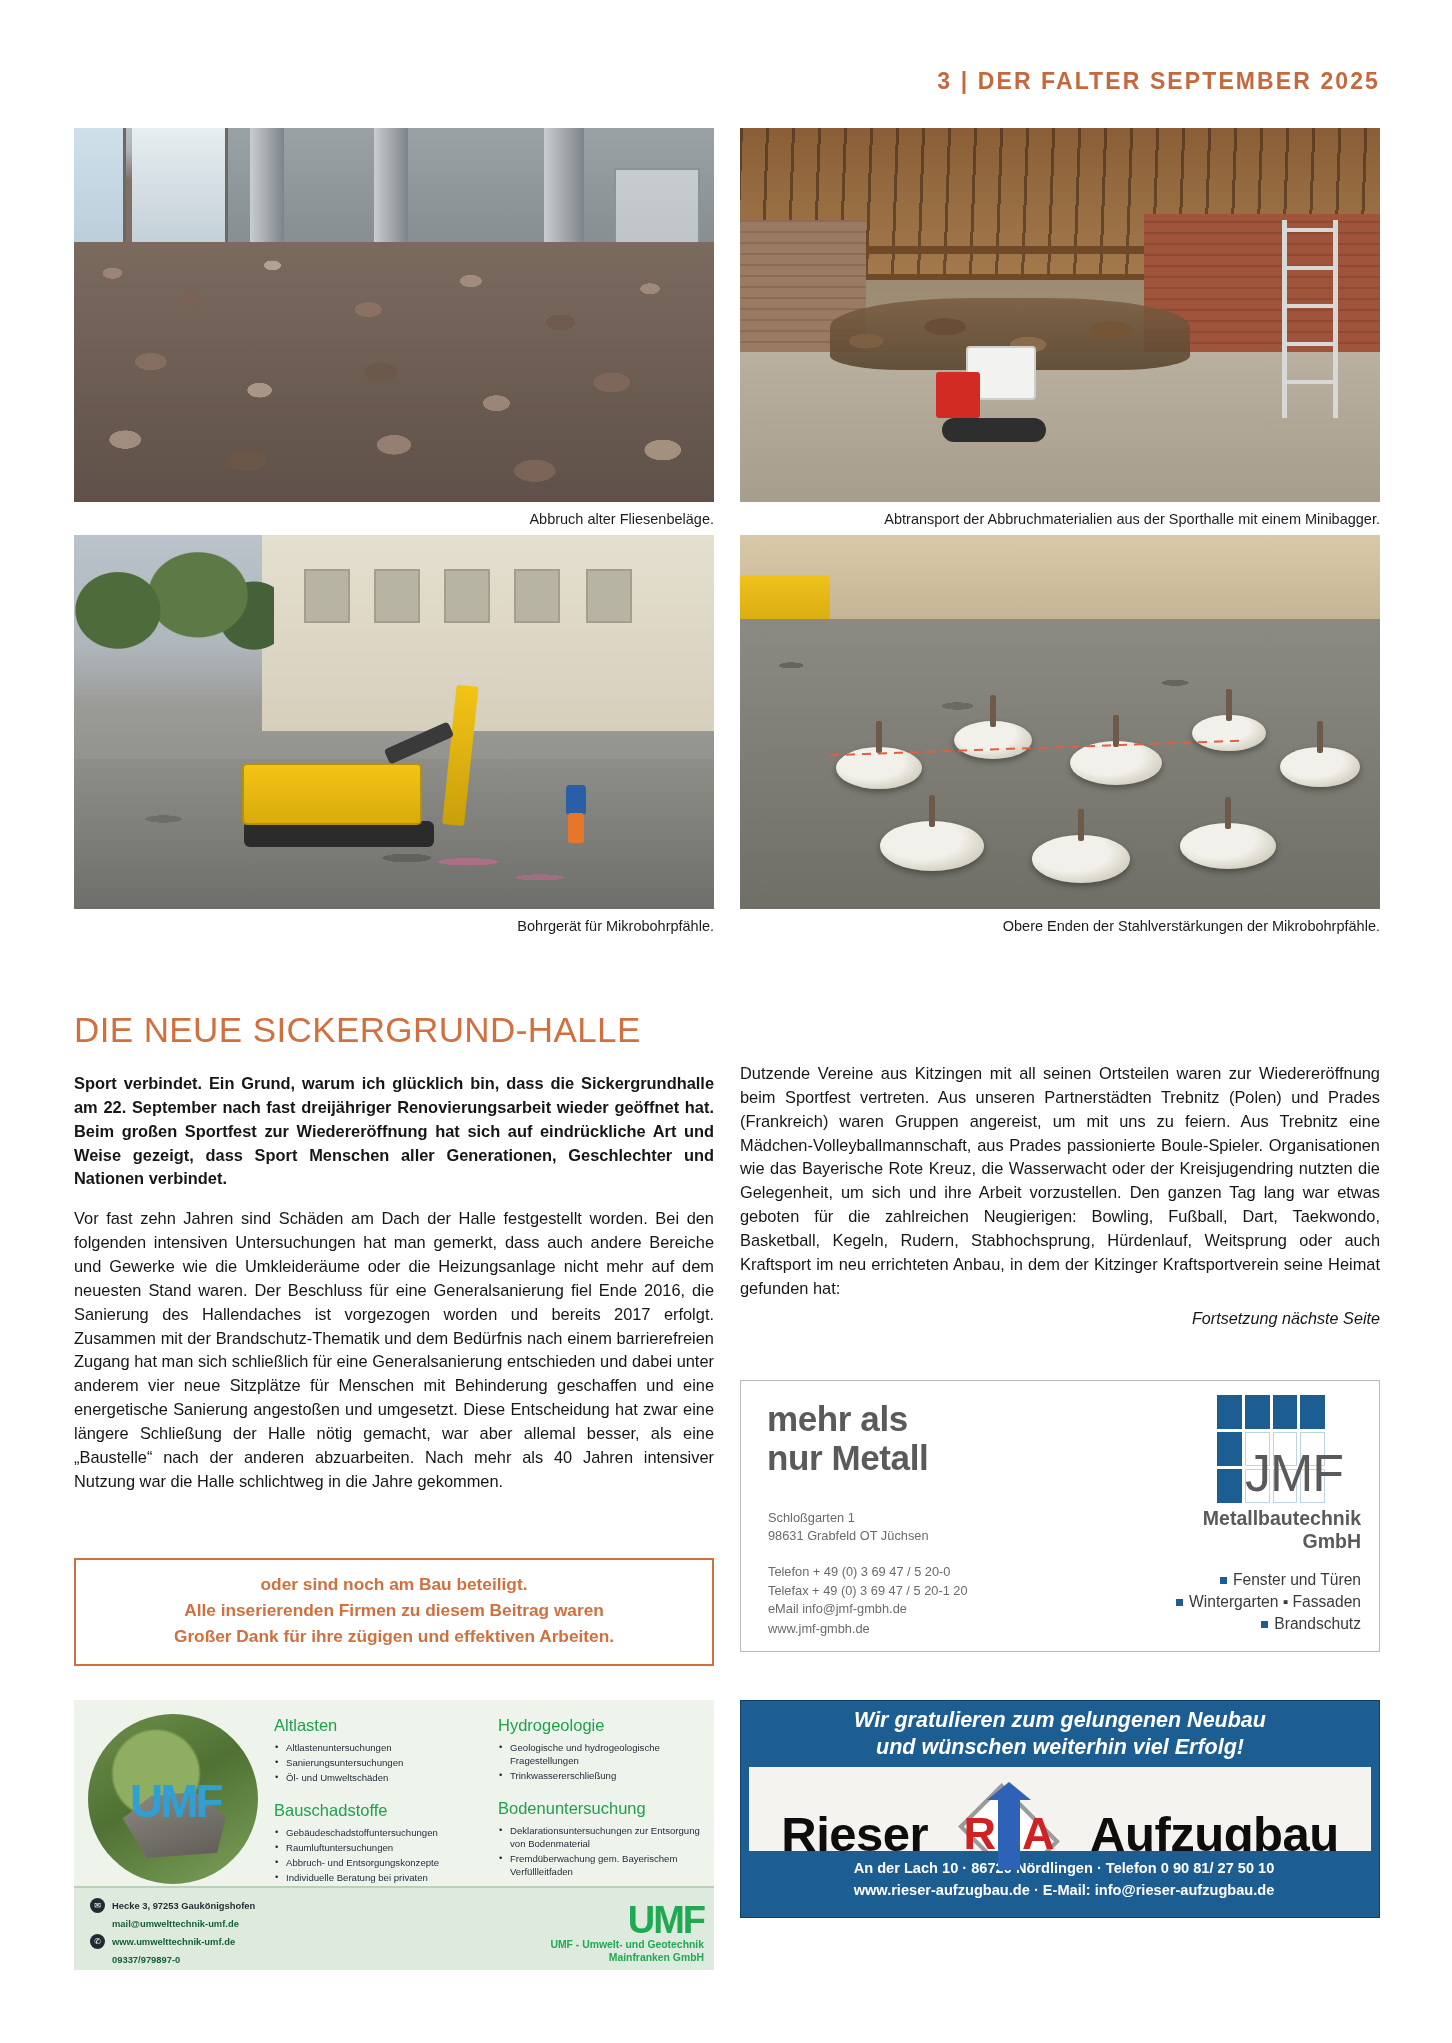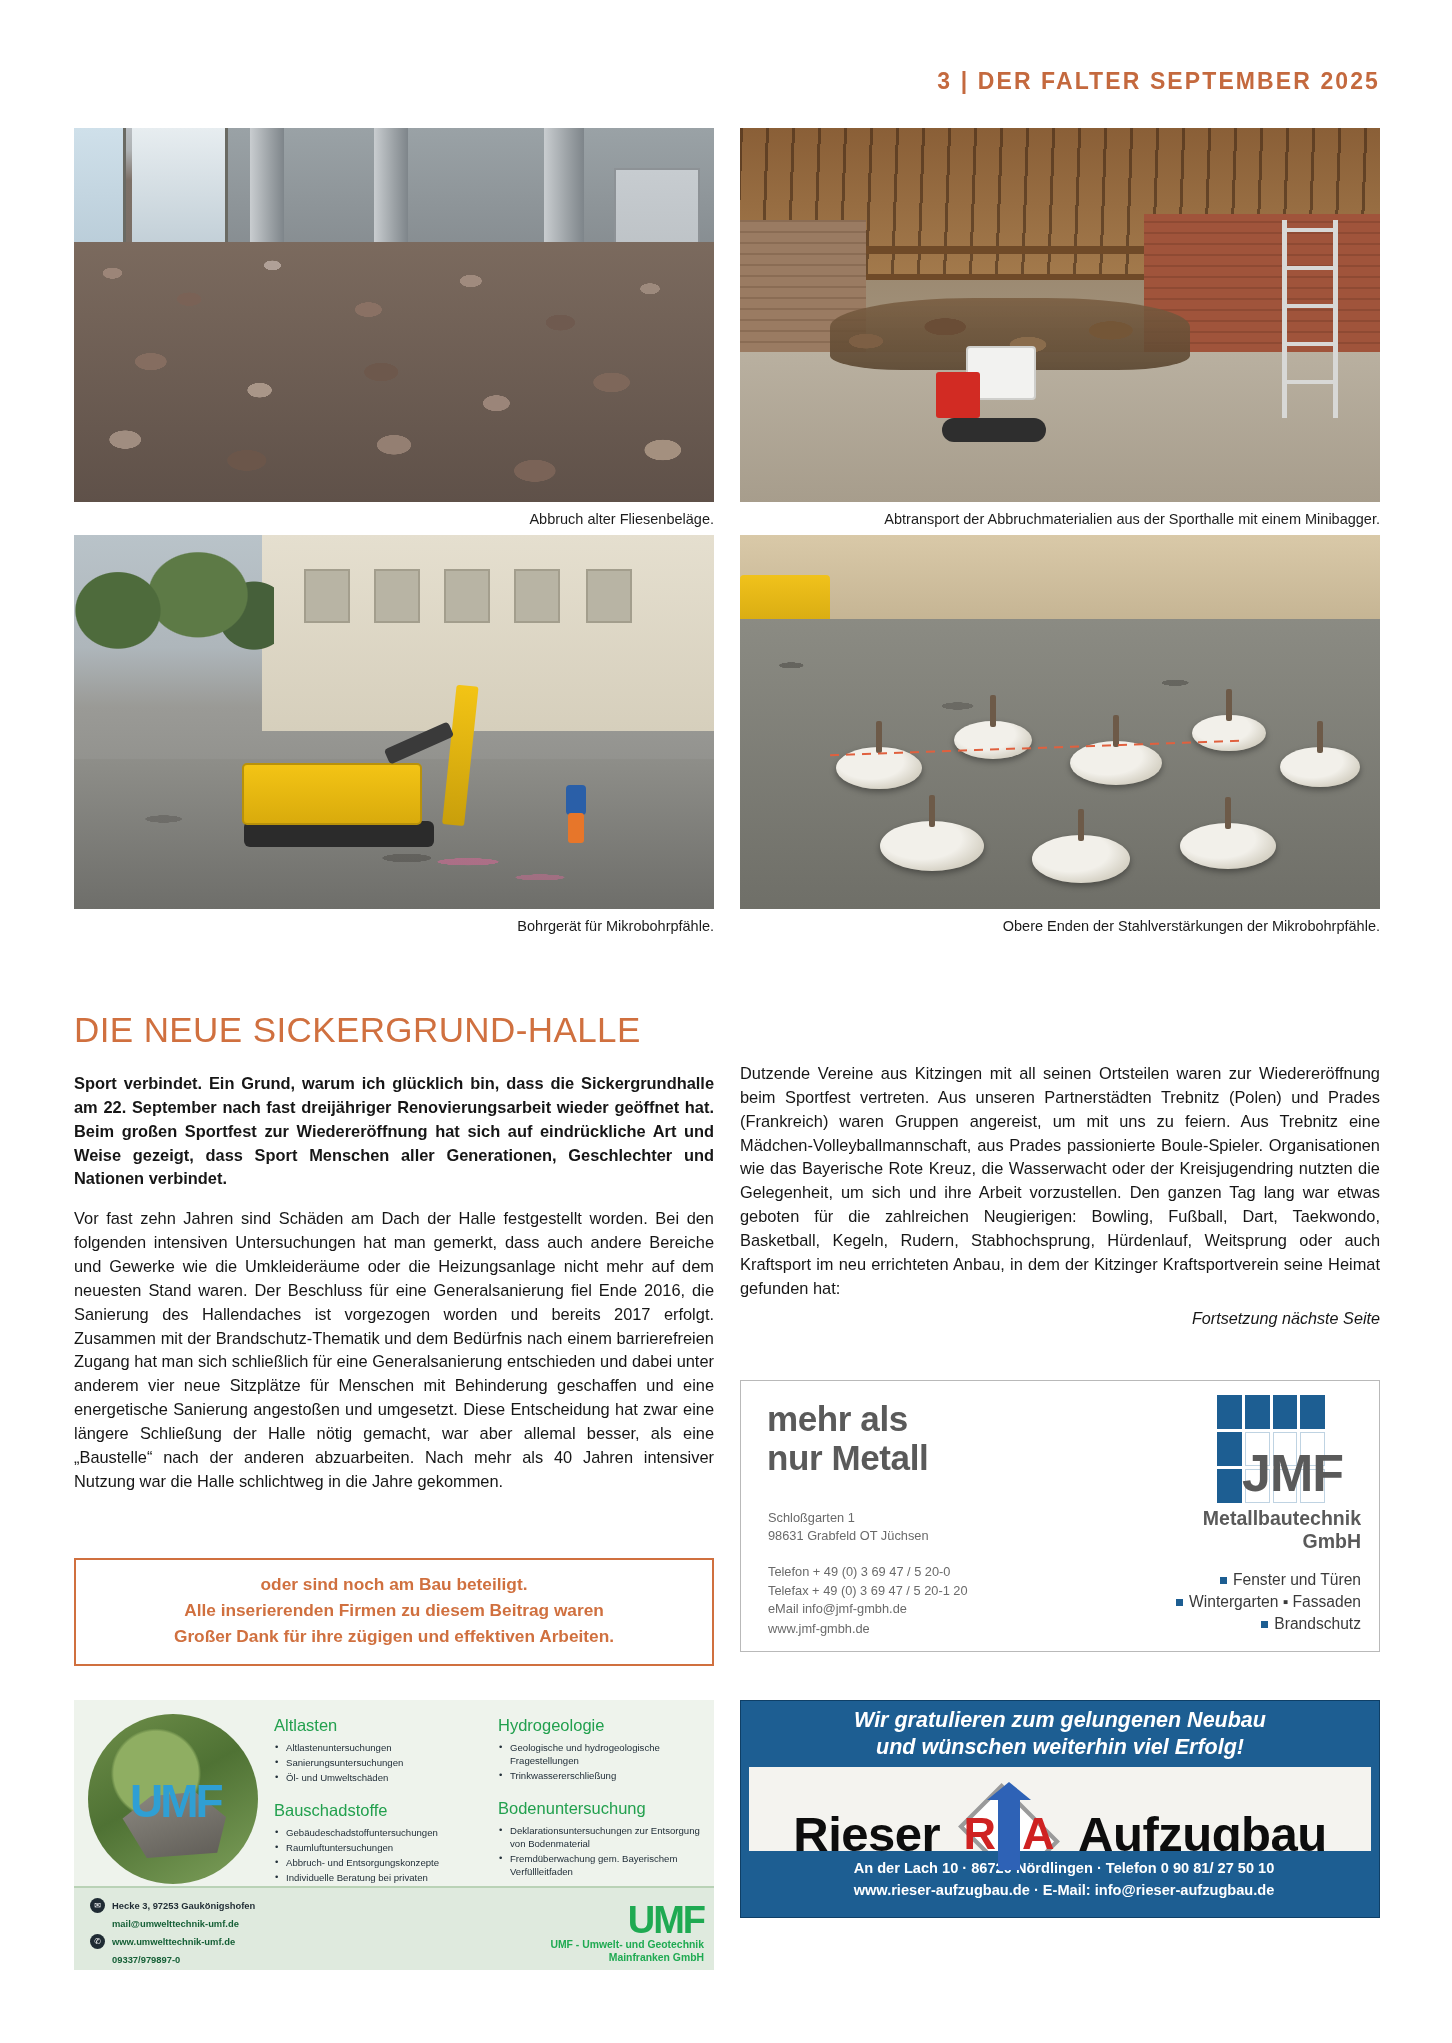--- a/index.html
+++ b/index.html
@@ -400,21 +400,21 @@
   .jmf-logo-wrap { position: absolute; right: 18px; top: 14px; width: 280px; }
   .jmf-grid {
     width: 108px; height: 108px; margin-left: auto; margin-right: 36px;
     display: grid; grid-template-columns: repeat(4,1fr); grid-template-rows: repeat(3,1fr);
     gap: 3px;
   }
   .jmf-cell { background: #1d5e92; }
   .jmf-cell.empty { background: #fff; border: 1px solid #bfd3e2; }
   .jmf-mark {
     position: absolute; right: 36px; top: 62px;
-    font-size: 52px; font-weight: 700; color: #5a5a5a; letter-spacing: -1px;
+    font-size: 52px; font-weight: 400; color: #5a5a5a; letter-spacing: -1px;
   }
   .jmf-name {
     position: absolute; right: 18px; top: 126px;
     text-align: right; font-size: 19.5px; font-weight: 700; color: #5a5a5a;
     line-height: 1.2;
   }
   .jmf-items {
     position: absolute; right: 18px; bottom: 16px; text-align: right;
   }
   .jmf-items div {
@@ -439,21 +439,21 @@
     background: #1d5e92;
     display: flex; align-items: center; justify-content: center;
   }
   .rieser-top .txt {
     color: #fff; font-size: 21.5px; font-weight: 700; font-style: italic;
     text-align: center; line-height: 1.25;
   }
   .rieser-mid {
     position: absolute; left: 8px; right: 8px; top: 66px; height: 134px;
     background: #f4f3ef;
-    display: flex; align-items: center; justify-content: center; gap: 8px;
+    display: flex; align-items: center; justify-content: center; gap: 20px;
   }
   .rieser-word {
     font-size: 49px; font-weight: 700; color: #0d0d0d;
     font-family: "Liberation Sans", sans-serif; letter-spacing: -.5px;
   }
   .rieser-logo {
     position: relative; width: 122px; height: 100px; flex: none;
   }
   .rieser-logo .dia {
     position: absolute; inset: 6px 2px;

